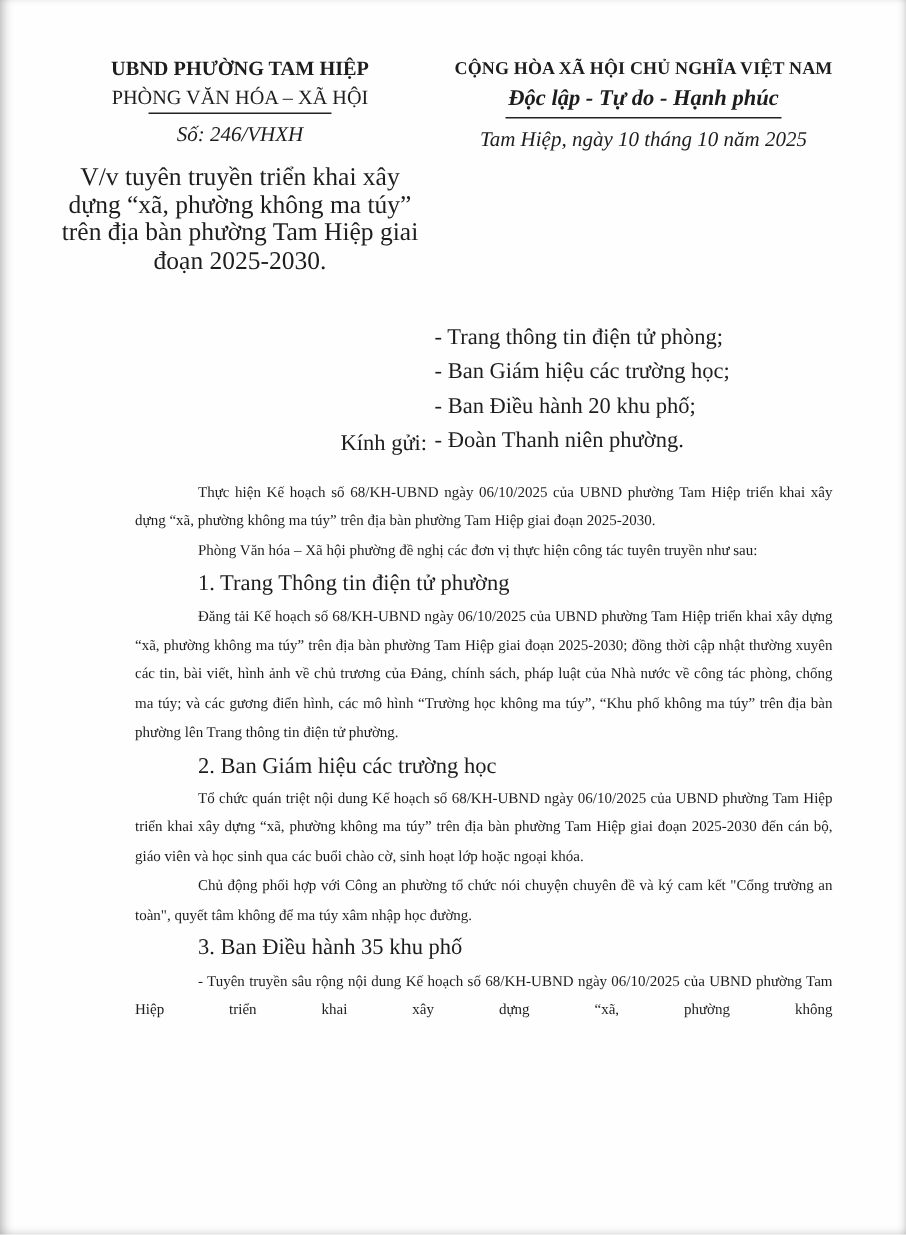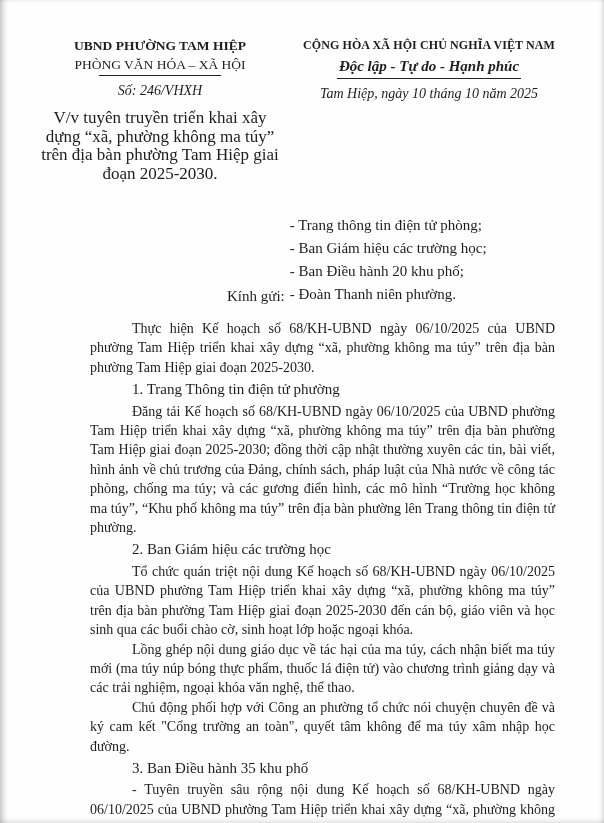--- a/index.html
+++ b/index.html
@@ -36,21 +36,21 @@
   
   .recipients { display: flex; margin: 4px 0 0 227px; align-items: flex-end; }
   .recipients-label { font-size: 15px; line-height: 20px; white-space: nowrap; }
   .recipients-list  { margin-left: 5px; padding-top: 11px; }
   .recipient { font-size: 15px; line-height: 23px; white-space: nowrap; }
 
   
   .body { margin: 13px 49px 0 90px; }
   .para {
     margin: 0;
-    font-size: 14px;
+    font-size: 10px;
     line-height: 19.4px;
     text-align: justify;
     text-indent: 42px;
   }
   .heading {
     margin: 3px 0 2px 0;
     font-size: 15px;
     line-height: 19.4px;
     font-weight: normal;
     text-indent: 42px;
@@ -84,23 +84,23 @@
     <div class="recipients-list">
       <div class="recipient">- Trang thông tin điện tử phòng;</div>
       <div class="recipient">- Ban Giám hiệu các trường học;</div>
       <div class="recipient">- Ban Điều hành 20 khu phố;</div>
       <div class="recipient">- Đoàn Thanh niên phường.</div>
     </div>
   </div>
 
   <div class="body">
     <p class="para">Thực hiện Kế hoạch số 68/KH-UBND ngày 06/10/2025 của UBND phường Tam Hiệp triển khai xây dựng “xã, phường không ma túy” trên địa bàn phường Tam Hiệp giai đoạn 2025-2030.</p>
+    <p class="para">Phòng Văn hóa – Xã hội phường đề nghị các đơn vị thực hiện công tác tuyên truyền như sau:</p>
     <p class="heading">1. Trang Thông tin điện tử phường</p>
     <p class="para">Đăng tải Kế hoạch số 68/KH-UBND ngày 06/10/2025 của UBND phường Tam Hiệp triển khai xây dựng “xã, phường không ma túy” trên địa bàn phường Tam Hiệp giai đoạn 2025-2030; đồng thời cập nhật thường xuyên các tin, bài viết, hình ảnh về chủ trương của Đảng, chính sách, pháp luật của Nhà nước về công tác phòng, chống ma túy; và các gương điển hình, các mô hình “Trường học không ma túy”, “Khu phố không ma túy” trên địa bàn phường lên Trang thông tin điện tử phường.</p>
     <p class="heading">2. Ban Giám hiệu các trường học</p>
     <p class="para">Tổ chức quán triệt nội dung Kế hoạch số 68/KH-UBND ngày 06/10/2025 của UBND phường Tam Hiệp triển khai xây dựng “xã, phường không ma túy” trên địa bàn phường Tam Hiệp giai đoạn 2025-2030 đến cán bộ, giáo viên và học sinh qua các buổi chào cờ, sinh hoạt lớp hoặc ngoại khóa.</p>
-    <p class="para">Lồng ghép nội dung giáo dục về tác hại của ma túy, cách nhận biết ma túy mới (ma túy núp bóng thực phẩm, thuốc lá điện tử) vào chương trình giảng dạy và các trải nghiệm, ngoại khóa văn nghệ, thể thao.</p>
     <p class="para">Chủ động phối hợp với Công an phường tổ chức nói chuyện chuyên đề và ký cam kết "Cổng trường an toàn", quyết tâm không để ma túy xâm nhập học đường.</p>
     <p class="heading">3. Ban Điều hành 35 khu phố</p>
     <p class="para cut">- Tuyên truyền sâu rộng nội dung Kế hoạch số 68/KH-UBND ngày 06/10/2025 của UBND phường Tam Hiệp triển khai xây dựng “xã, phường không</p>
   </div>
 
 </div>
 
 </body></html>

